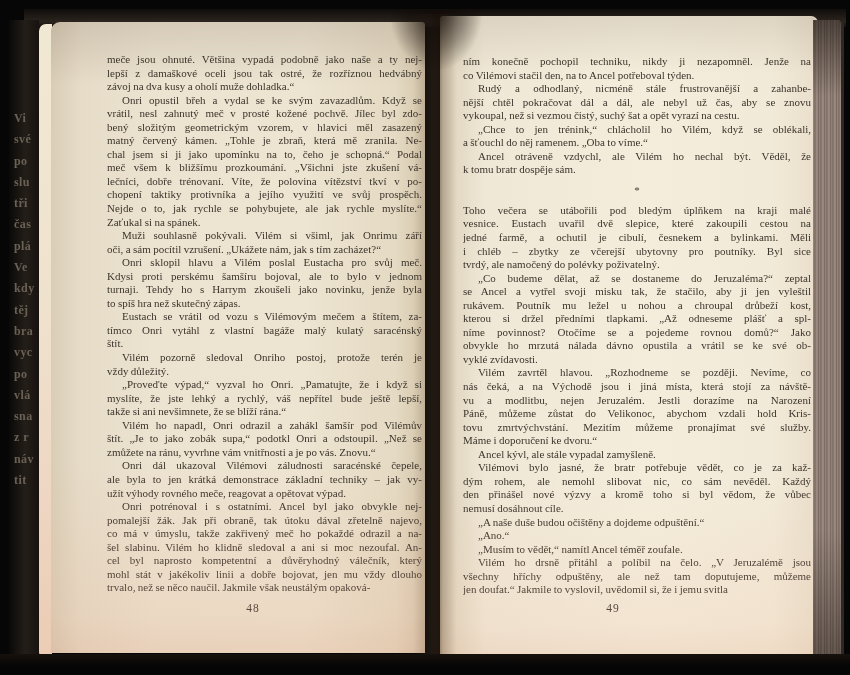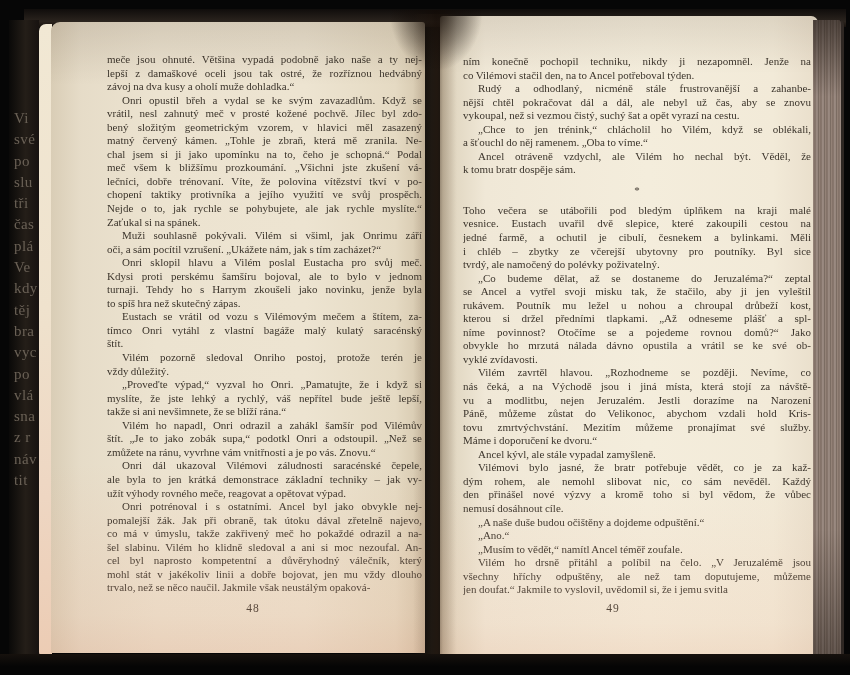--- a/index.html
+++ b/index.html
@@ -15,21 +15,21 @@
   }
   .cover-bottom{
     position:absolute;left:0;right:0;bottom:0;height:21px;
     background:linear-gradient(180deg,#16110d,#050505 60%);
   }
   
   .left-dark-stack{
     position:absolute;left:9px;top:20px;width:30px;bottom:21px;
     background:linear-gradient(90deg,#0a0908,#241e18 55%,#171210);
   }
-  .frags{padding:88px 0 0 5px;font-size:15px;line-height:21.3px;color:#6a6156;}
+  .frags{padding:88px 0 0 5px;font-size:12px;line-height:21.3px;color:#6a6156;font-weight:bold;}
   .frag{height:21.3px;overflow:hidden;letter-spacing:.4px;}
   
   .fore-edge{
     position:absolute;left:39px;top:24px;width:13px;bottom:19px;
     background:linear-gradient(180deg,#f1e8d4 0%,#efe2cd 45%,#eed6c2 75%,#ecccb4 100%);
     border-radius:7px 0 0 4px;
   }
   
   .page{position:absolute;}
   .page-left{

